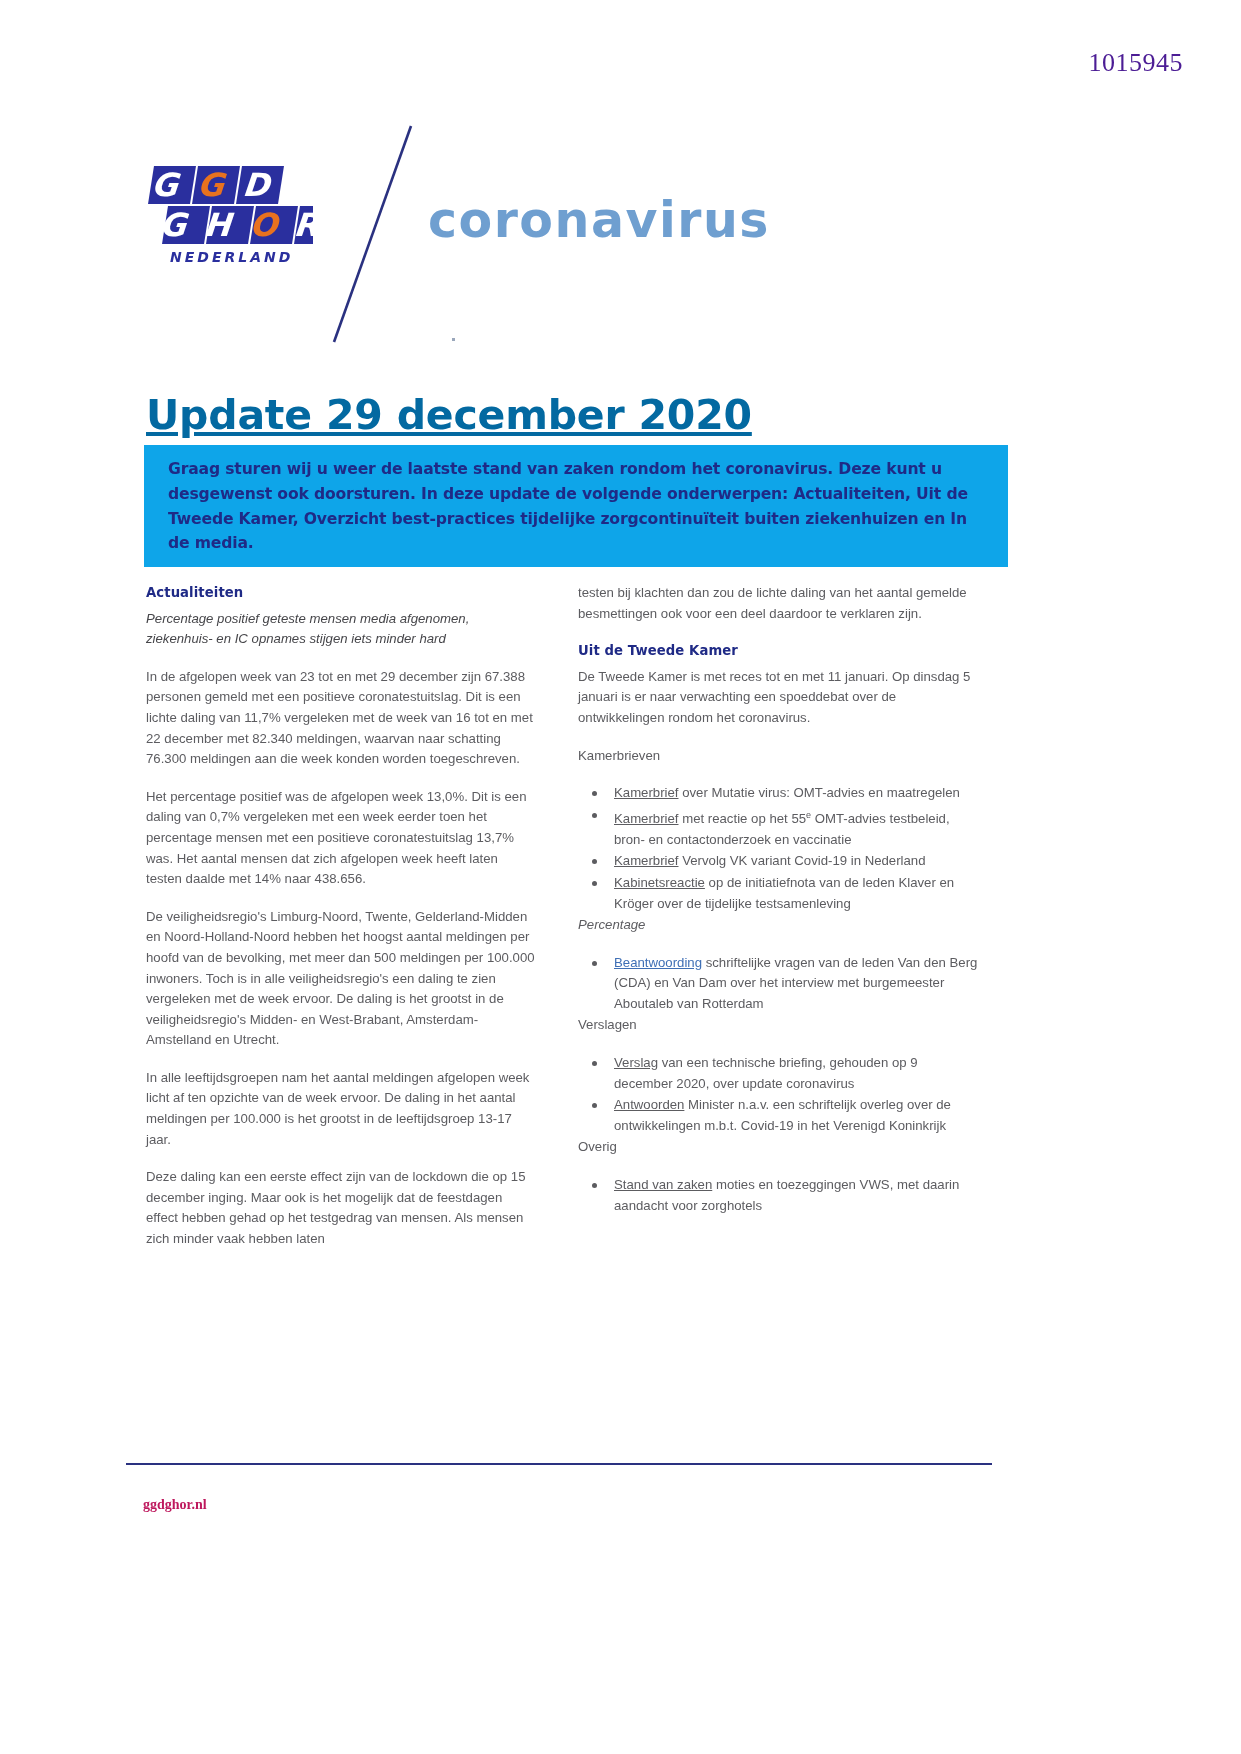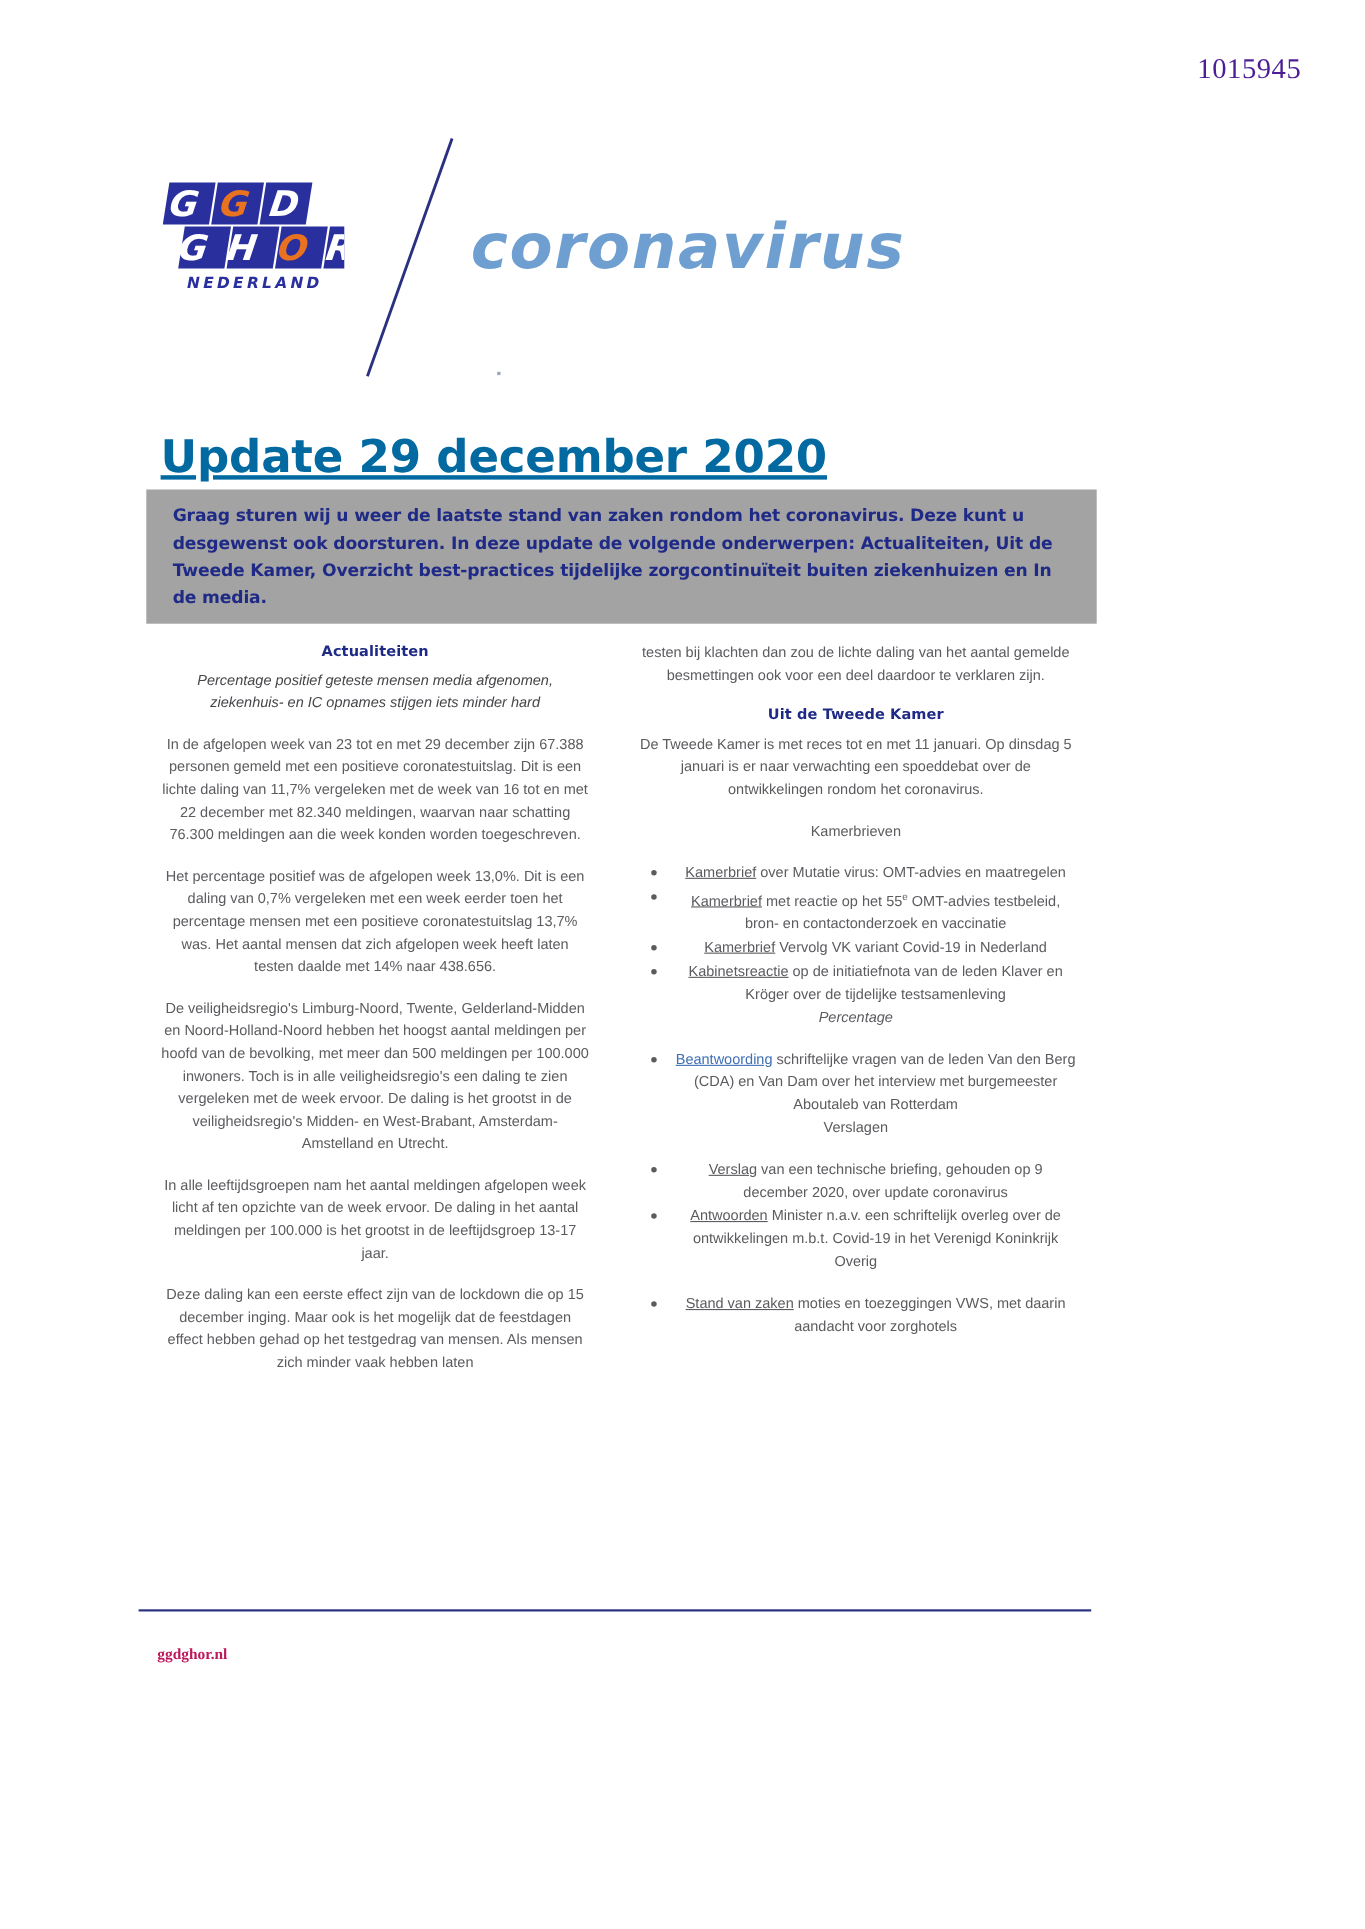--- a/index.html
+++ b/index.html
@@ -52,25 +52,24 @@
     top: 0px;
     width: 120px;
     height: 230px;
   }
 
   .corona-word {
     position: absolute;
     left: 428px;
     top: 72px;
     font-family: "DejaVu Sans", sans-serif;
-    font-size: 57px;
+    font-size: 49px;
     font-weight: 700;
     color: #6f9fd0;
     letter-spacing: 1.5px;
-    font-style: italic;
   }
   .corona-dot {
     position: absolute;
     left: 452px;
     top: 338px;
     width: 3px;
     height: 3px;
     background: #9aa7bb;
   }
 
@@ -83,25 +82,25 @@
     font-size: 41px;
     font-weight: 700;
     color: #0369a1;
     letter-spacing: -0.2px;
     text-decoration: underline;
   }
 
   
   .intro-box {
     position: absolute;
-    left: 133px;
+    left: 144px;
     top: 445px;
     width: 864px;
     height: 122px;
-    background: #a3a3a3;
+    background: #0ea5e9;
   }
   .intro-text {
     position: absolute;
     left: 24px;
     top: 12px;
     width: 814px;
     font-family: "DejaVu Sans", sans-serif;
     font-size: 15.6px;
     font-weight: 700;
     line-height: 24.8px;
@@ -110,21 +109,20 @@
   }
 
   
   .col {
     position: absolute;
     top: 583px;
     font-family: "Liberation Sans", sans-serif;
     font-size: 13.2px;
     line-height: 20.6px;
     color: #5c5c60;
-    text-align: center;
   }
   .col-left  { left: 146px; width: 390px; }
   .col-right { left: 578px; width: 400px; }
 
   .col p {
     margin: 0 0 17px 0;
   }
 
   h4.sec-head {
     margin: 0 0 5px 0;

